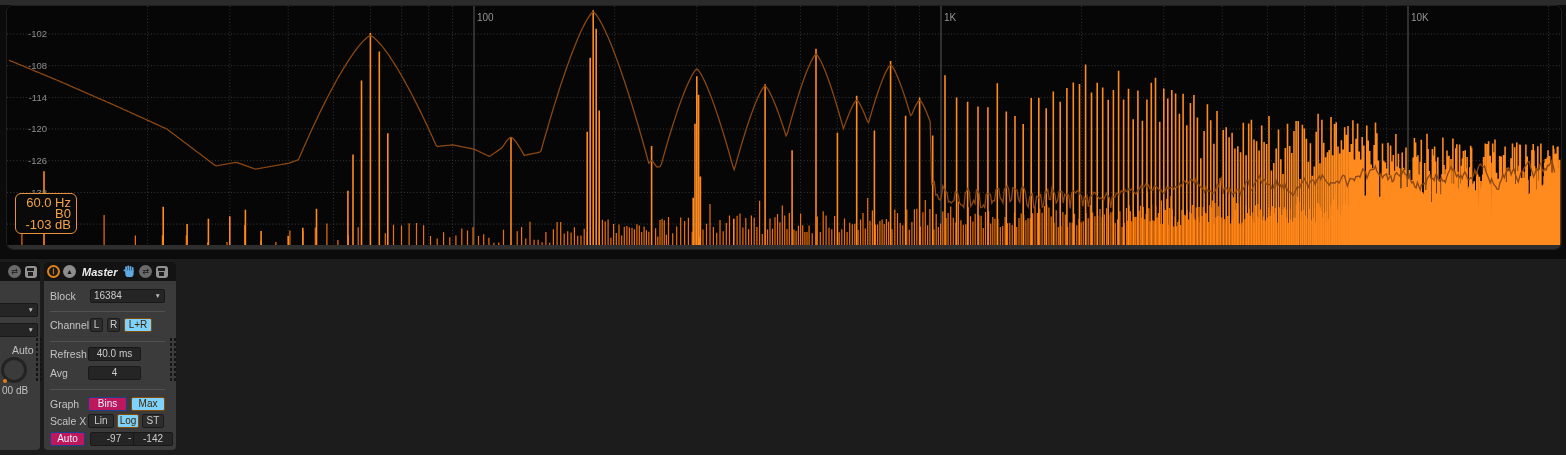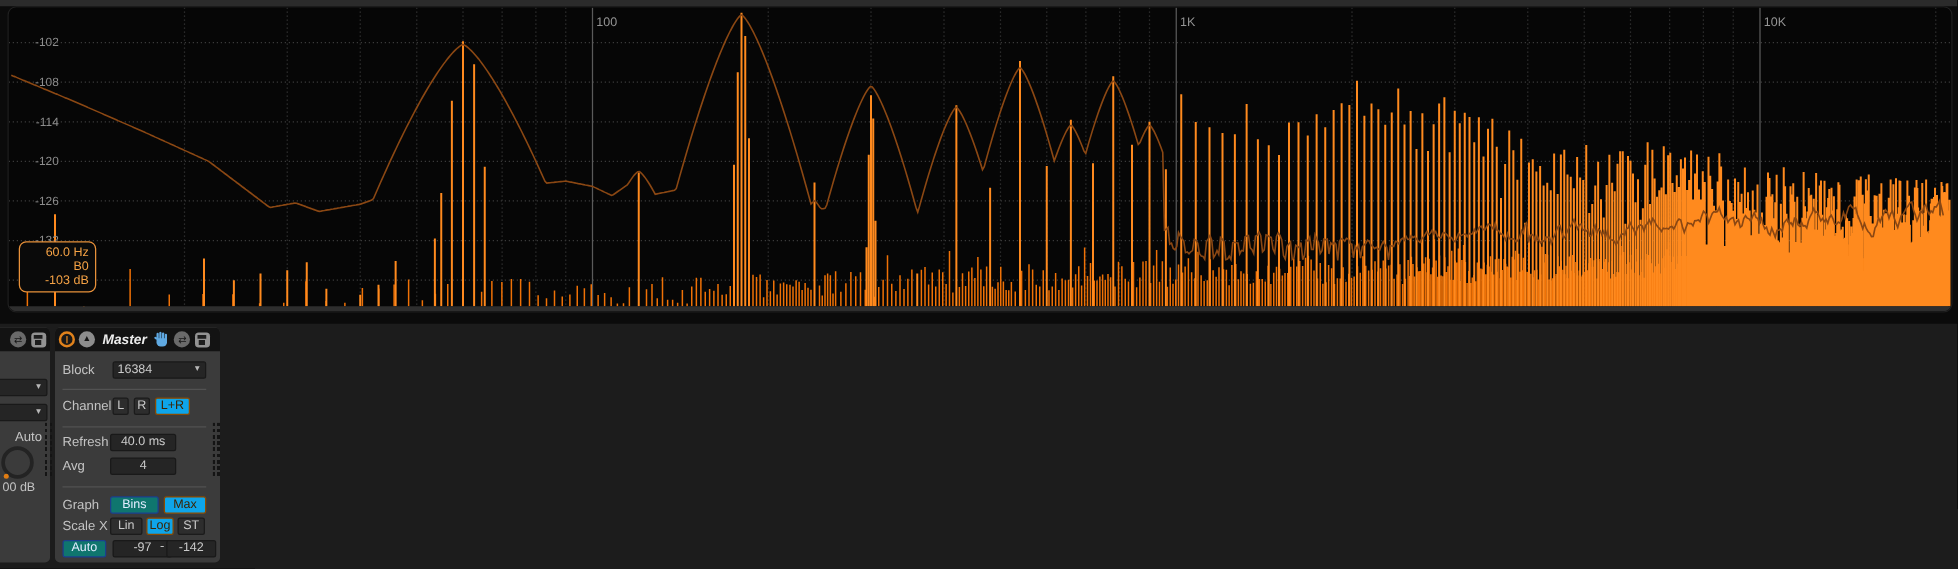--- a/index.html
+++ b/index.html
@@ -6,21 +6,21 @@
   body{width:1566px;height:455px;position:relative;overflow:hidden;
        font-family:"Liberation Sans",sans-serif;-webkit-font-smoothing:antialiased;}
   .abs{position:absolute;}
   
   #top-strip{left:0;top:0;width:1566px;height:5px;background:#2b2b2b;}
   #spectrum-panel{left:6px;top:5px;width:1556px;height:245px;background:#060606;
        border-radius:7px;overflow:hidden;border:1px solid #1f1f1f;box-sizing:border-box;}
   #spectrum-svg{position:absolute;left:0;top:0;}
   #readout{left:8px;top:187px;width:52px;padding:3px 5px 3px 3px;
        background:#0a0a0a;border:1.5px solid #e8913a;border-radius:6px;
-       color:#f5a245;font-size:10px;line-height:11px;text-align:right;}
+       color:#f5a245;font-size:13px;line-height:11px;text-align:right;}
   
   #device-area{left:0;top:259px;width:1566px;height:196px;background:#1c1c1c;}
   #drop-zone{left:179px;top:0;width:1387px;height:196px;background:#424242;}
   #drop-zone-text{left:0;top:93px;width:100%;text-align:center;color:#c6c6c6;
        font-size:11px;font-weight:bold;letter-spacing:.2px;}
   .device{background:#3b3b3b;top:3px;height:188px;overflow:hidden;}
   #left-device{left:0;width:40px;border-radius:0 4px 4px 0;}
   #master-device{left:44px;width:132px;border-radius:4px;}
   .titlebar{position:absolute;left:0;top:0;right:0;height:19px;background:#131313;
        display:flex;align-items:center;padding:0 3px;box-sizing:border-box;gap:3px;}
@@ -38,22 +38,22 @@
   .hand-svg{display:block;}
   .lbl{position:absolute;color:#c3c3c3;font-size:10.5px;line-height:14px;white-space:nowrap;}
   .sep{position:absolute;left:6px;width:115px;height:1px;background:#525252;}
   .vbox{position:absolute;height:14px;background:#252525;border:1px solid #191919;
        box-sizing:border-box;color:#cbcbcb;font-size:10px;line-height:12px;
        text-align:center;border-radius:2px;}
   .dd{display:flex;align-items:flex-start;justify-content:space-between;padding:0 3px;text-align:left;}
   .dd .arr{font-size:6.5px;color:#b8b8b8;}
   .btn{position:absolute;height:14px;border-radius:2px;background:#2d2d2d;border:1px solid #1b1b1b;
        box-sizing:border-box;color:#c9c9c9;font-size:10px;line-height:12px;text-align:center;}
-  .btn.orange{background:#0ea5e9;border-color:#8a4a00;color:#3d2300;}
-  .btn.blue{background:#0f766e;border-color:#1c3f8e;color:#e2ecff;}
+  .btn.orange{background:#7dd3fc;border-color:#8a4a00;color:#3d2300;}
+  .btn.blue{background:#be185d;border-color:#1c3f8e;color:#e2ecff;}
   .handle{position:absolute;width:8px;height:44px;top:79px;
        background:repeating-linear-gradient(to bottom,#141414 0 3px,transparent 3px 5px);
        -webkit-mask:linear-gradient(to right,#000 0 2px,transparent 2px 4px,#000 4px 6px,transparent 6px);
        mask:linear-gradient(to right,#000 0 2px,transparent 2px 4px,#000 4px 6px,transparent 6px);}
   .knob{position:absolute;width:26px;height:26px;border-radius:50%;border:3px solid #232323;
        box-sizing:border-box;background:#3b3b3b;}
   .knob-dot{position:absolute;width:4px;height:4px;border-radius:50%;background:#e07c12;}
 </style>
 </head>
 <body>

